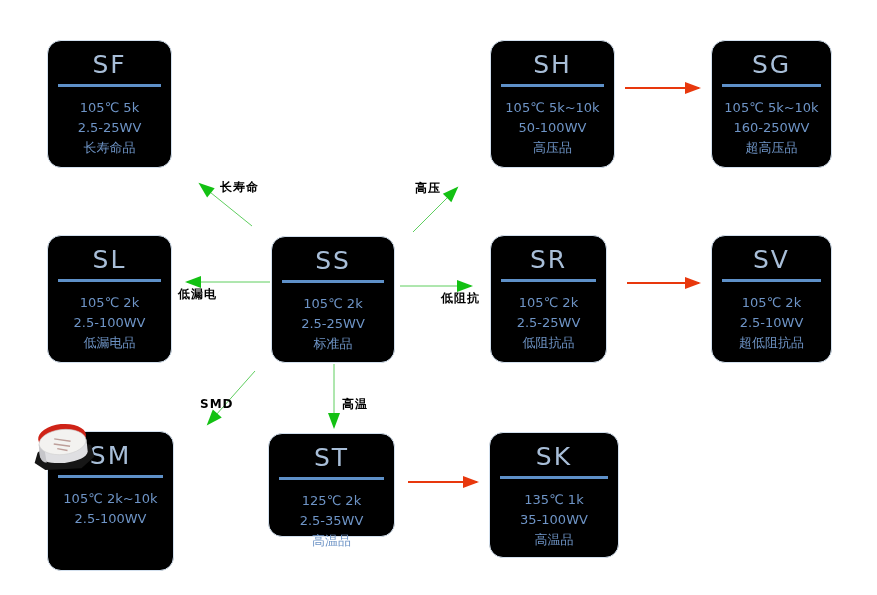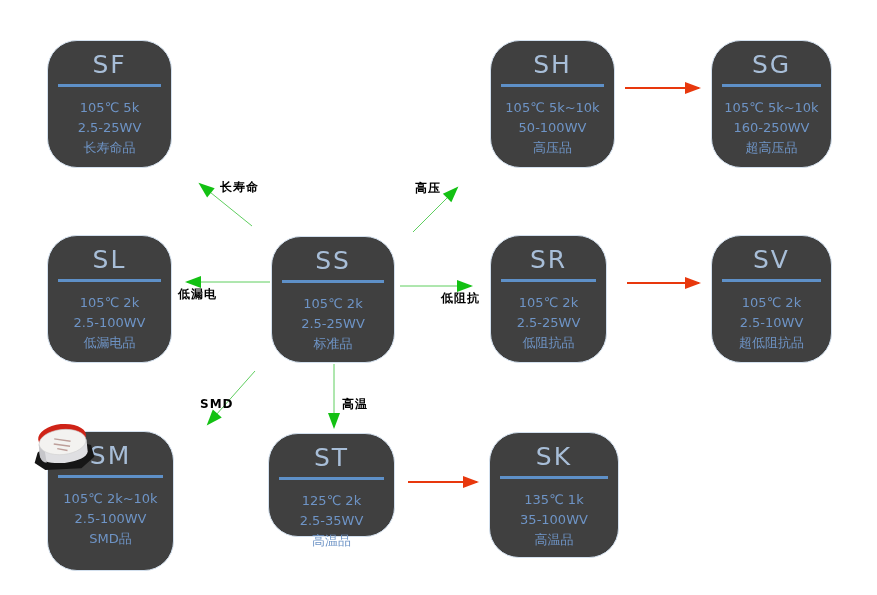--- a/index.html
+++ b/index.html
@@ -6,22 +6,22 @@
   #canvas{
     position:relative;
     width:877px;height:595px;
     background:#ffffff;
     font-family:"DejaVu Sans","Liberation Sans",sans-serif;
     overflow:hidden;
   }
   .box{
     position:absolute;
     border:1px solid #d3e0ee;
-    border-radius:30px;
-    background:#404040;
+    border-radius:14px;
+    background:#000000;
     box-sizing:border-box;
     text-align:center;
   }
   .box-title{
     height:40px;
     line-height:48px;
     font-size:25px;
     letter-spacing:2px;
     color:#a8bed8;
   }
@@ -159,21 +159,20 @@
       <div class="box-spec">超低阻抗品</div>
     </div>
   </div>
 
   <div class="box" style="left:47px;top:431px;width:127px;height:140px">
     <div class="box-title">SM</div>
     <div class="box-underline"></div>
     <div class="box-specs">
       <div class="box-spec">105℃ 2k~10k</div>
       <div class="box-spec">2.5-100WV</div>
-      <div class="box-spec">SMD品</div>
     </div>
   </div>
 
   <div class="box" style="left:268px;top:433px;width:127px;height:104px">
     <div class="box-title">ST</div>
     <div class="box-underline"></div>
     <div class="box-specs">
       <div class="box-spec">125℃ 2k</div>
       <div class="box-spec">2.5-35WV</div>
       <div class="box-spec">高温品</div>

